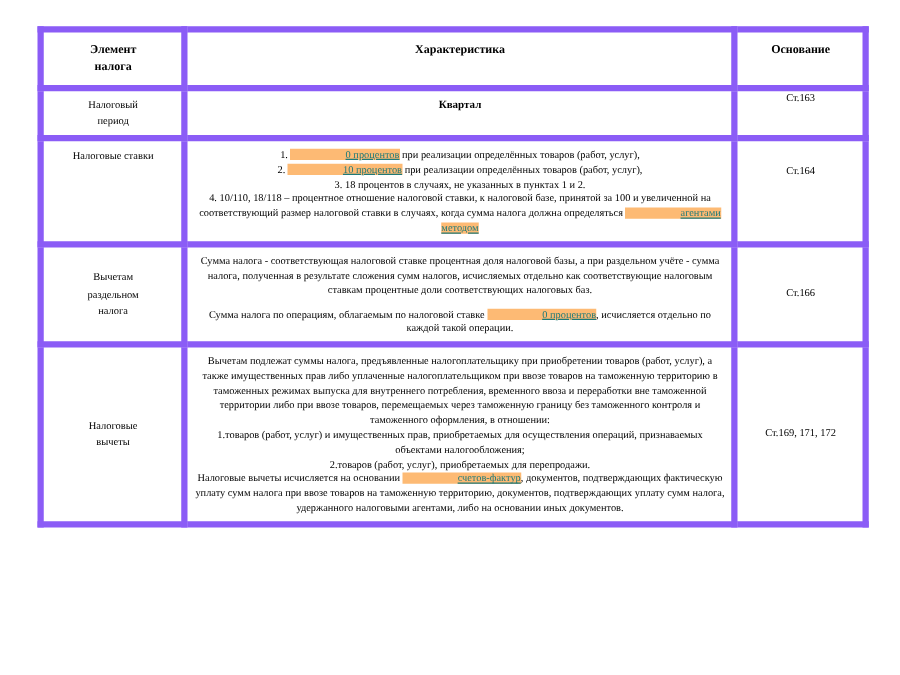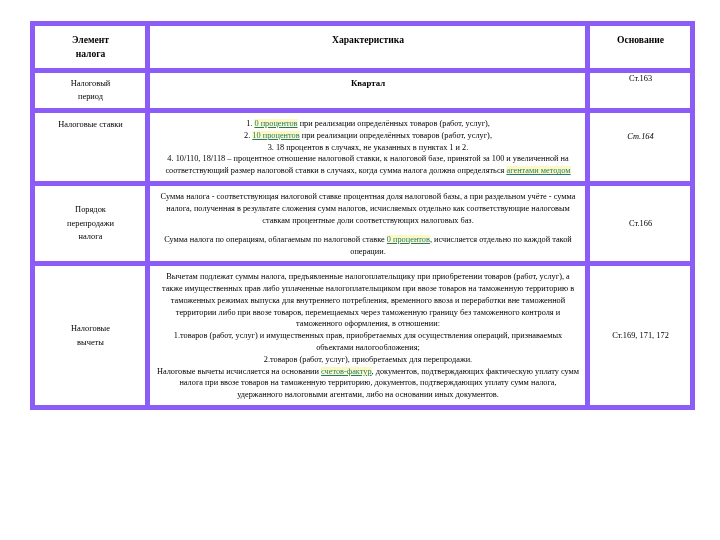--- a/index.html
+++ b/index.html
@@ -78,36 +78,37 @@
     white-space: nowrap;
   }
 
   
   tr.row-period td.cell-element,
   tr.row-period td.cell-charact { vertical-align: top; }
   tr.row-period td.cell-basis   { vertical-align: top; padding-top: 0; }
 
   tr.row-rates td.cell-element  { vertical-align: top; padding-top: 5px; }
   tr.row-rates td.cell-charact  { vertical-align: top; padding-top: 5px; }
-  tr.row-rates td.cell-basis    { vertical-align: top; padding-top: 18px; font-style: italic; }
+  tr.row-rates td.cell-basis    { vertical-align: top; padding-top: 18px; }
 
   tr.row-order td.cell-charact  { vertical-align: top; padding-top: 5px; margin-left: 18px; }
 
   tr.row-deduct td.cell-charact { vertical-align: top; padding-top: 5px; }
 
   .bold-text { font-weight: bold; font-size: 8.8px; }
 
   .para { margin: 0; }
   .para + .para { margin-top: 0.9em; }
 
   .lnk {
     color: #1f7a78;
     text-decoration: underline;
-    background: #fef9c3;
+    background: #fdba74;
     cursor: pointer;
+    padding-left: 44px;
   }
   .num-list { display: block; }
   .num-list .li { display: block; }
 </style>
 </head>
 <body>
 
 <div class="page">
 
   <table class="tax-table">
@@ -157,22 +158,22 @@
               <span>18 процентов в случаях, не указанных в пунктах 1 и 2.</span></span>
             <span class="li"><span>4.</span>
               <span>10/110, 18/118 – процентное отношение налоговой ставки, к налоговой базе, принятой за 100 и увеличенной на соответствующий размер налоговой ставки в случаях, когда сумма налога должна определяться </span><span class="lnk">агентами методом</span></span>
           </div>
         </td>
         <td class="cell-basis">Ст.164</td>
       </tr>
 
       <tr class="row-order">
         <td class="cell-element">
-          <span class="lbl-line">Порядок</span>
-          <span class="lbl-line">перепродажи</span>
+          <span class="lbl-line">Вычетам</span>
+          <span class="lbl-line">раздельном</span>
           <span class="lbl-line">налога</span>
         </td>
         <td class="cell-charact">
           <p class="para">Сумма налога - соответствующая налоговой ставке процентная доля налоговой базы, а при раздельном учёте - сумма налога, полученная в результате сложения сумм налогов, исчисляемых отдельно как соответствующие налоговым ставкам процентные доли соответствующих налоговых баз.</p>
           <p class="para"><span>Сумма налога по операциям, облагаемым по налоговой ставке </span><span class="lnk">0 процентов</span><span>, исчисляется отдельно по каждой такой операции.</span></p>
         </td>
         <td class="cell-basis">Ст.166</td>
       </tr>
 
       <tr class="row-deduct">

